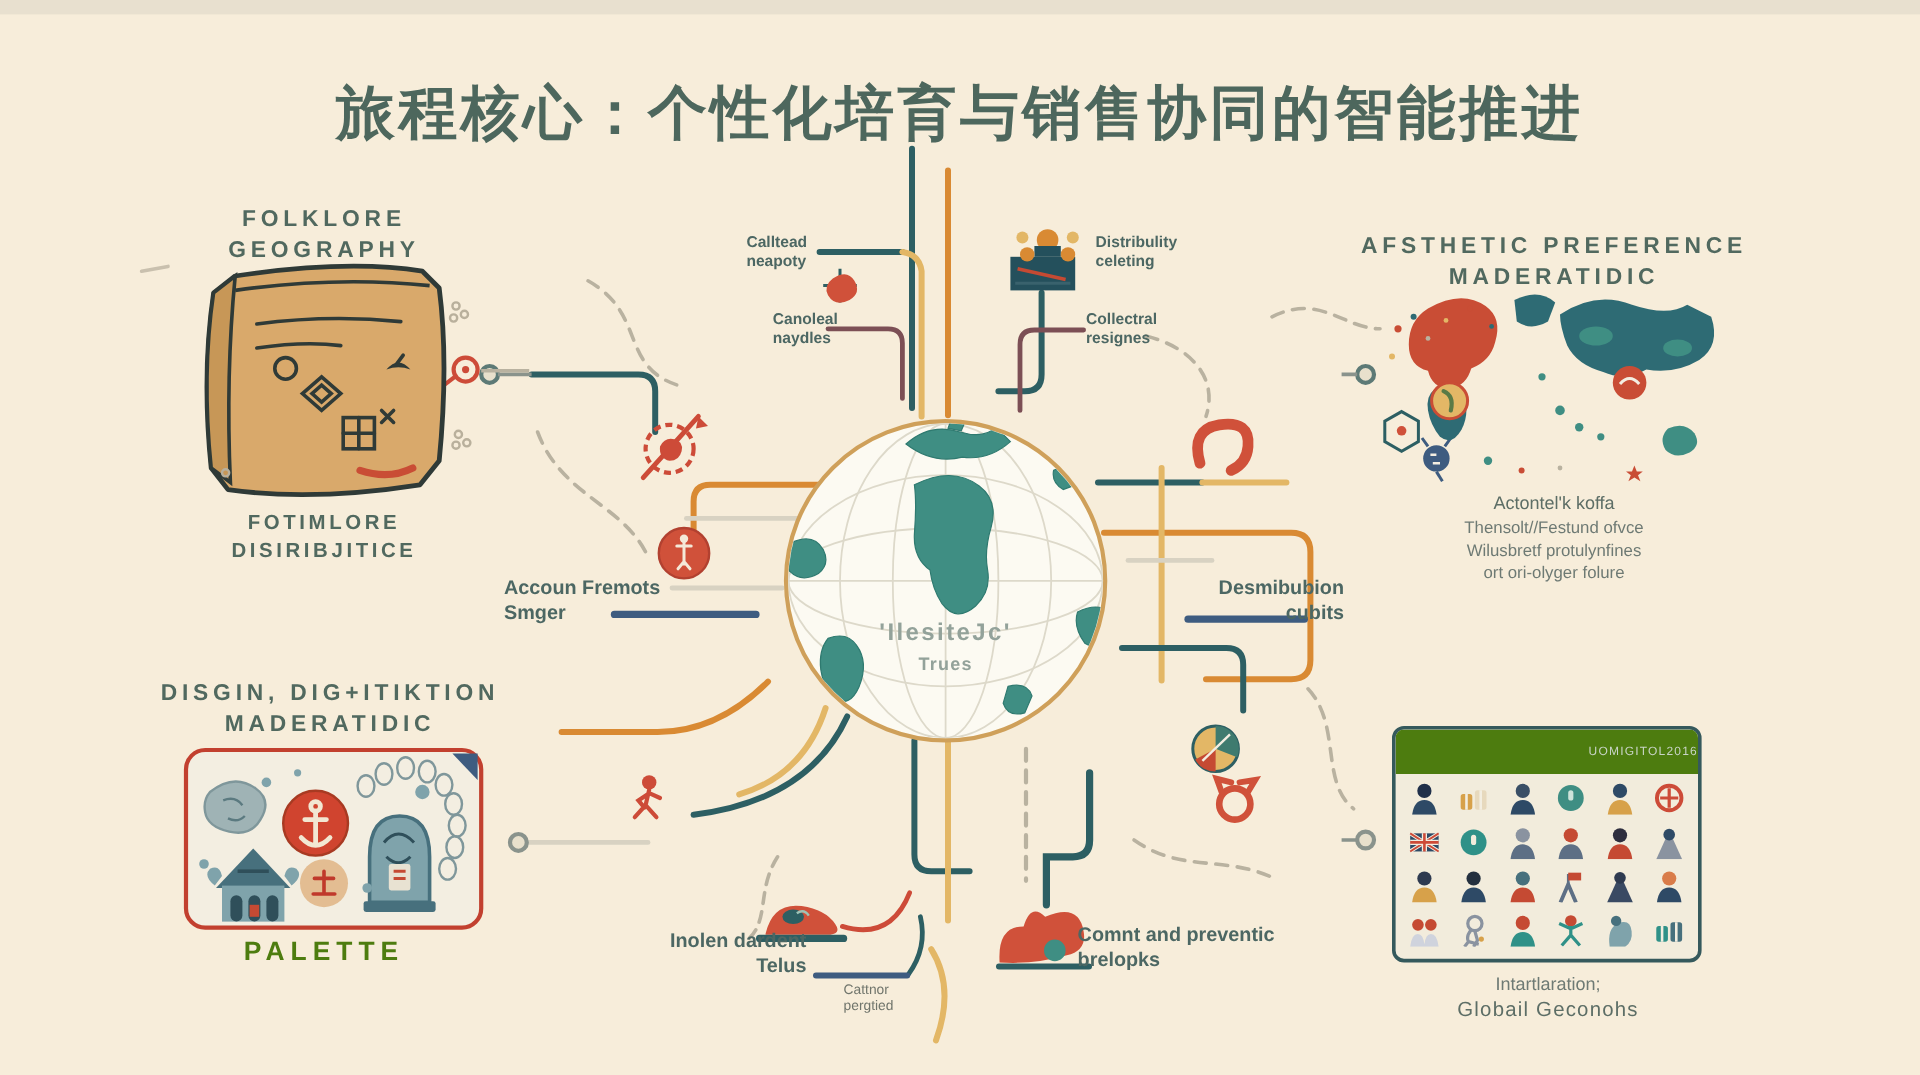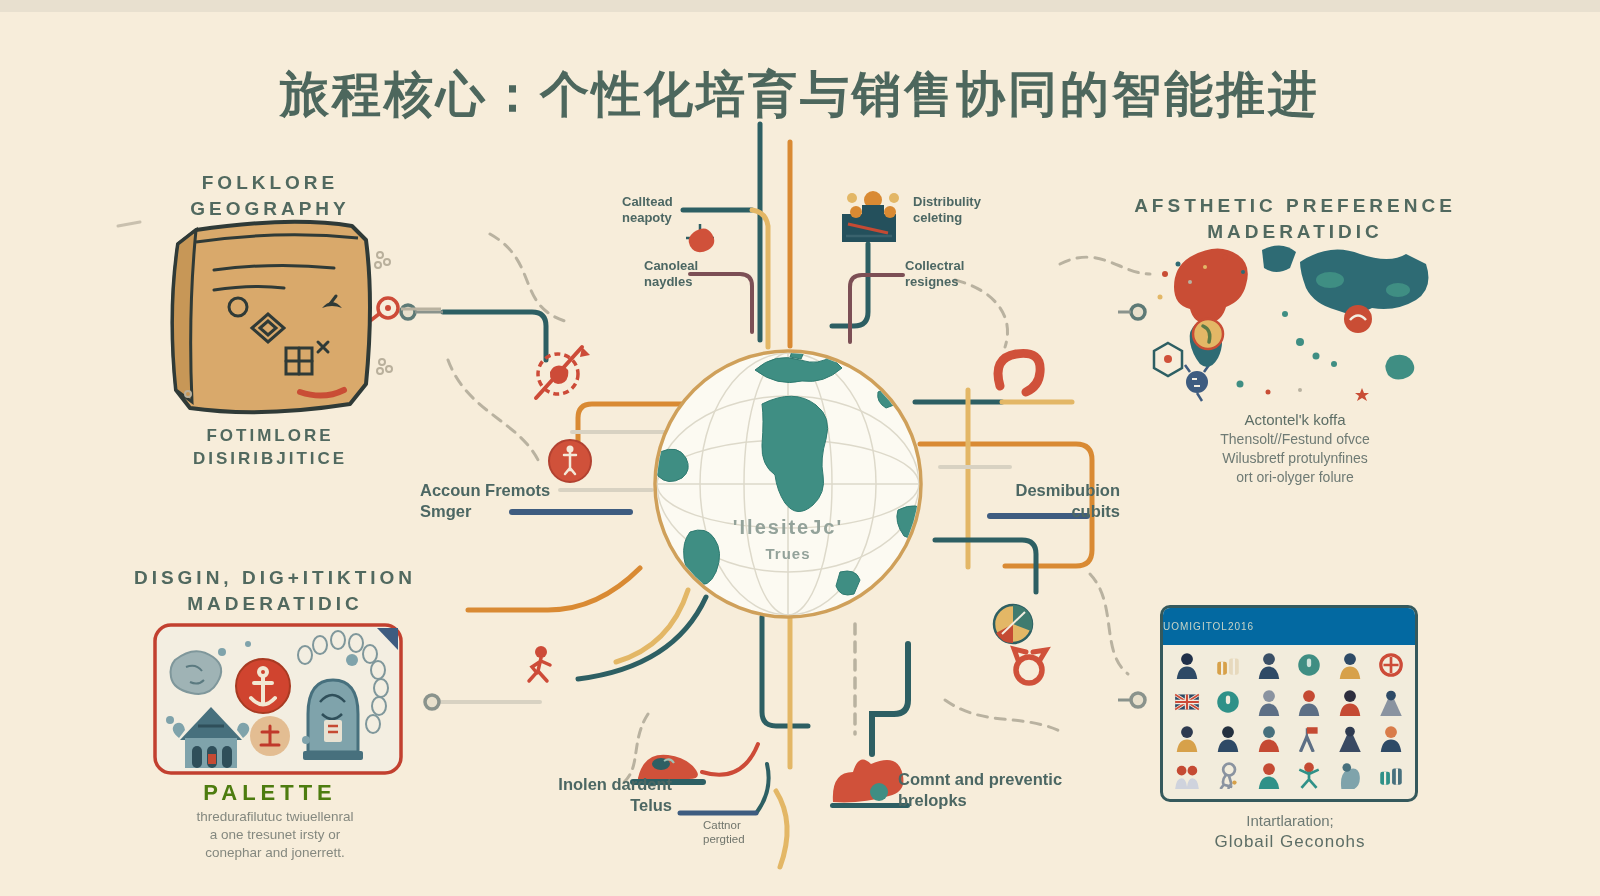--- a/index.html
+++ b/index.html
@@ -27,22 +27,22 @@
   .globe-label .l1{font-size:20px;letter-spacing:2px;}
   .globe-label .l2{font-size:15px;letter-spacing:1px;margin-top:6px;}
   .fv-cap1{font-size:15px;color:#6e7a74;text-align:center;}
   .fv-cap2{font-size:17px;color:#5d6e66;text-align:center;letter-spacing:1px;}
   .calendar{
     left:1160px;top:593px;width:258px;height:197px;
     border:3px solid #35595c;border-radius:10px;background:#f2ecdc;
     box-sizing:border-box;overflow:hidden;
   }
   .cal-header{
-    height:37px;background:#0369a1;display:flex;align-items:center;
-    justify-content:flex-start;color:#c8d4c6;font-size:10px;letter-spacing:1px;
+    height:37px;background:#4d7c0f;display:flex;align-items:center;
+    justify-content:flex-end;color:#c8d4c6;font-size:10px;letter-spacing:1px;
   }
   .cal-grid{
     display:grid;grid-template-columns:repeat(6,1fr);grid-template-rows:repeat(4,1fr);
     height:150px;padding:2px 4px;box-sizing:border-box;justify-items:center;align-items:center;
   }
   .cal-cell{width:28px;height:28px;display:flex;align-items:center;justify-content:center;}
   svg{display:block;}
 </style>
 </head>
 <body>
@@ -381,25 +381,20 @@
   <div class="abs lbl md" style="left:1000px;top:468px;width:120px;text-align:right;">
     <div>Desmibubion</div>
     <div>cubits</div>
   </div>
 
   <div class="abs deco big" style="left:110px;top:553px;width:330px;">
     <div>DISGIN, DIG+ITIKTION</div>
     <div>MADERATIDIC</div>
   </div>
   <div class="abs pal-title" style="left:120px;top:768px;width:300px;">PALETTE</div>
-  <div class="abs cap" style="left:110px;top:796px;width:330px;font-size:13.5px;color:#84887f;">
-    <div>thredurafilutuc twiuellenral</div>
-    <div>a one tresunet irsty or</div>
-    <div>conephar and jonerrett.</div>
-  </div>
 
   <div class="abs lbl md" style="left:540px;top:762px;width:132px;text-align:right;">
     <div>Inolen dardent</div>
     <div>Telus</div>
   </div>
   <div class="abs lbl tiny" style="left:703px;top:806px;">
     <div>Cattnor</div>
     <div>pergtied</div>
   </div>
   <div class="abs lbl md" style="left:898px;top:757px;">

